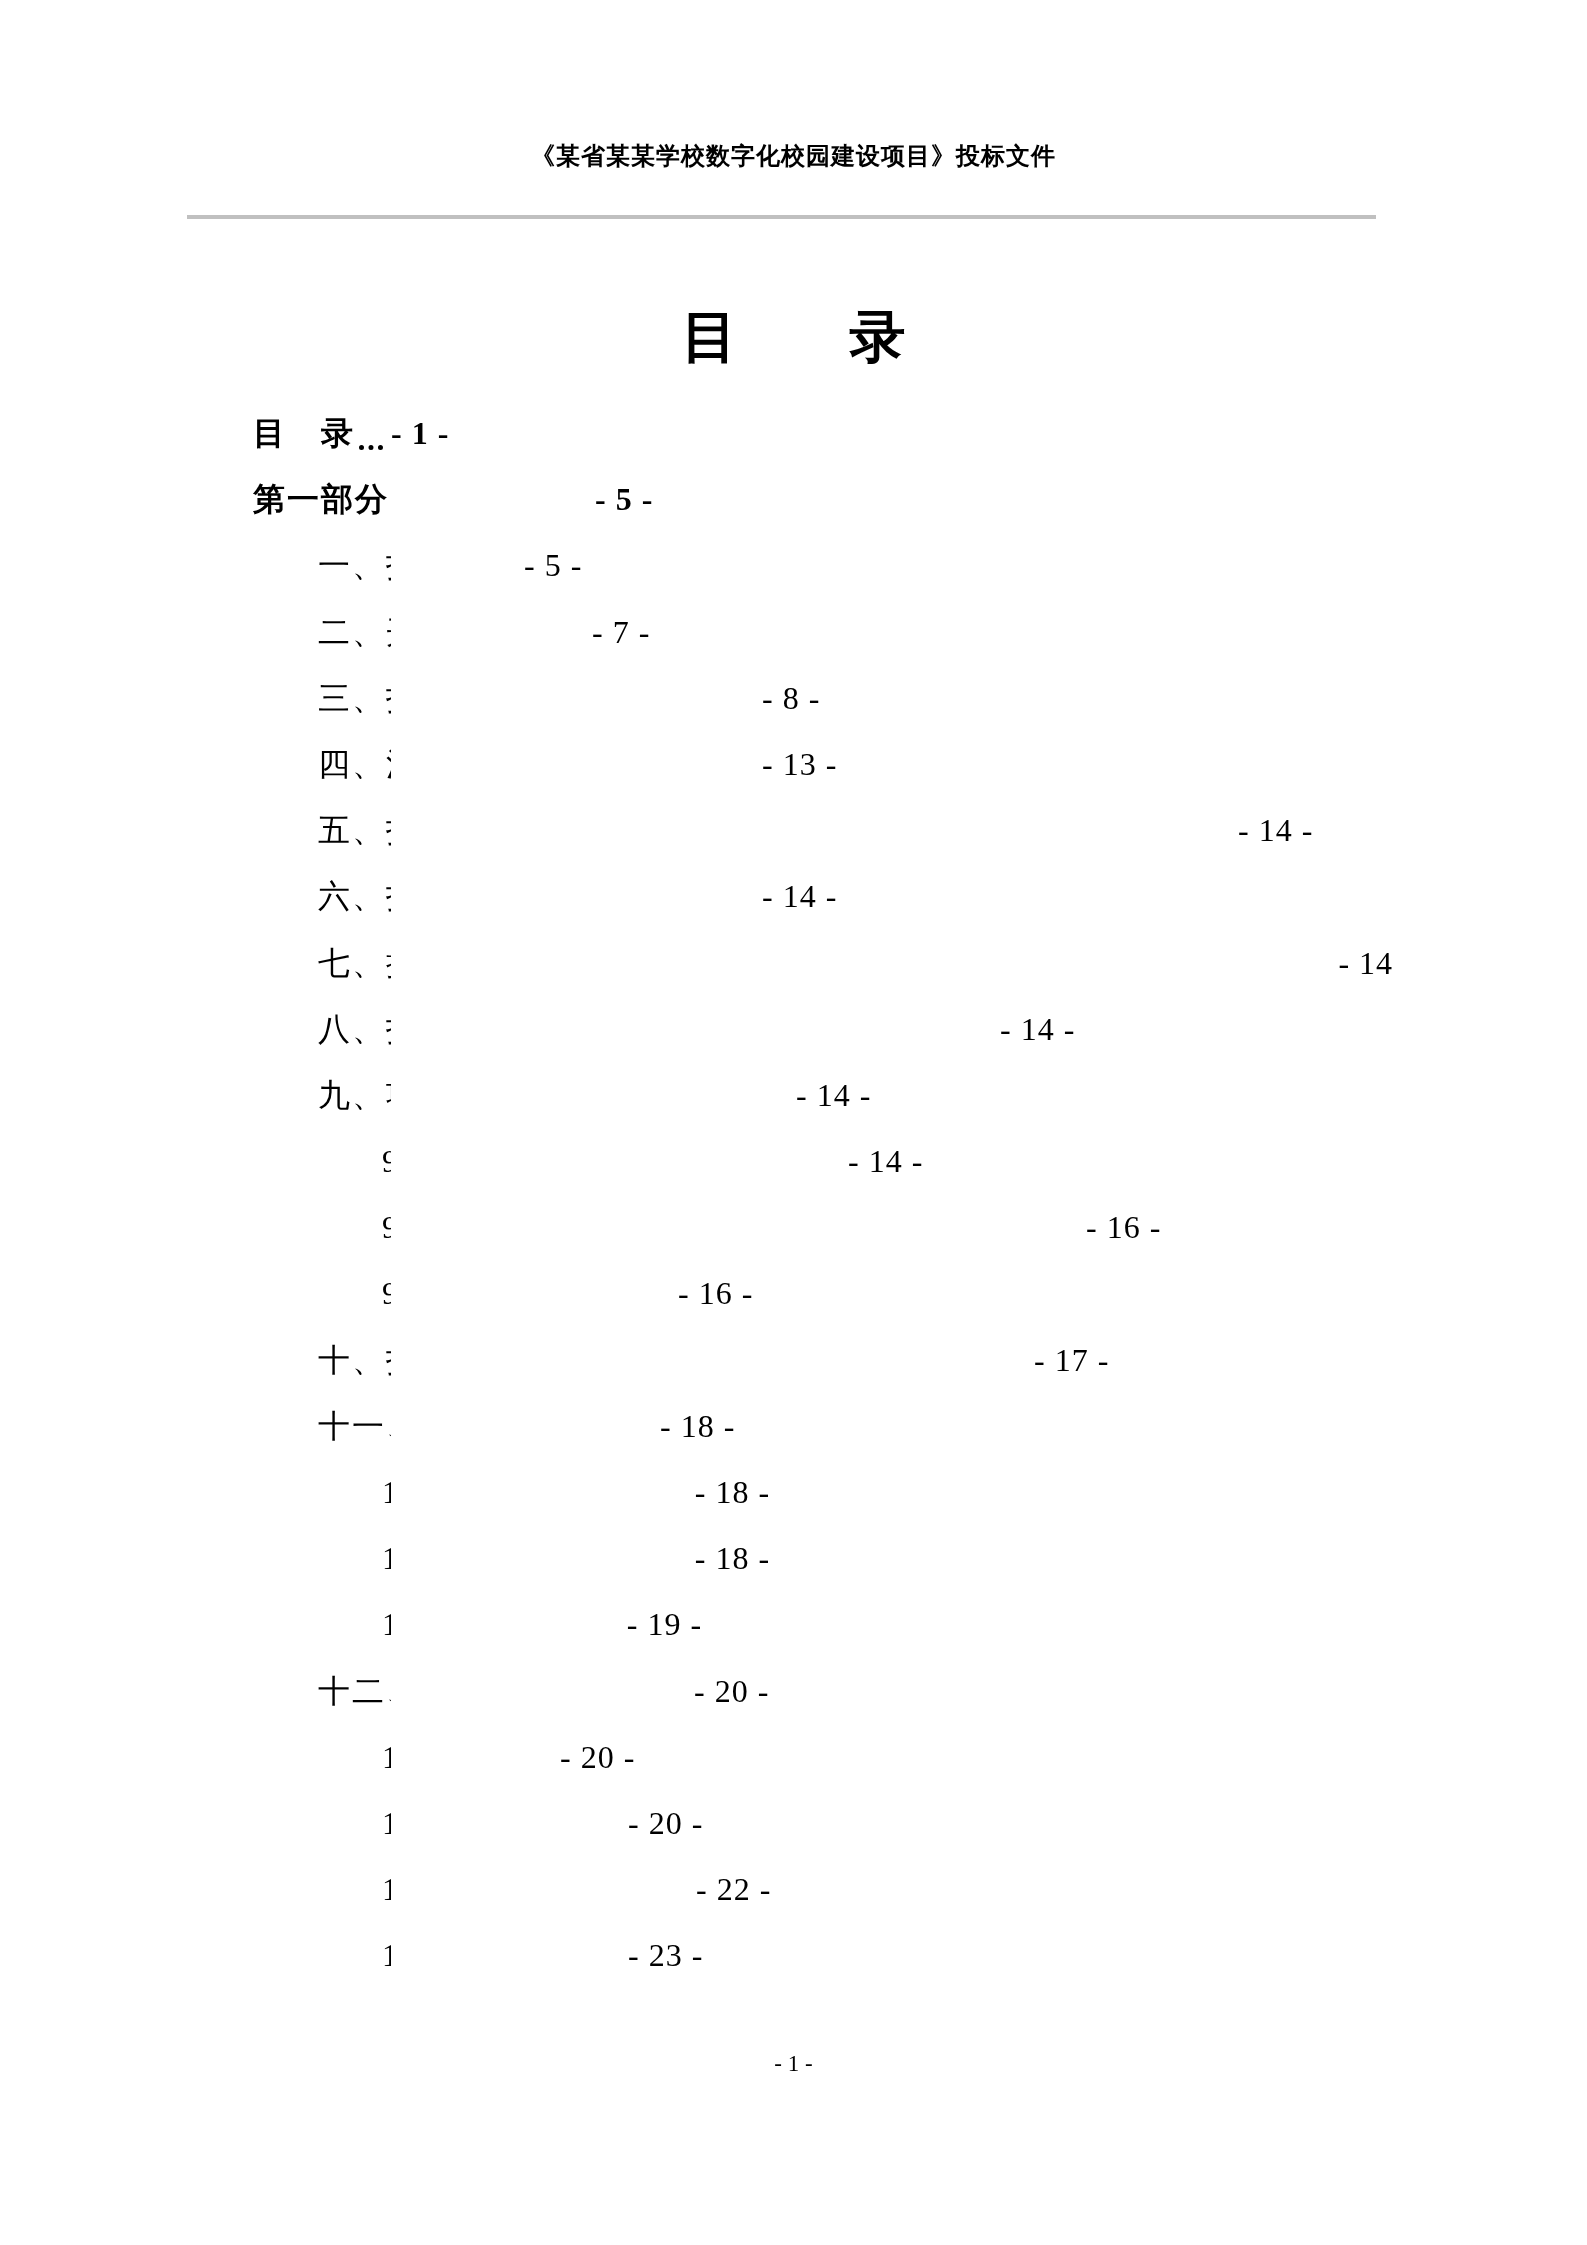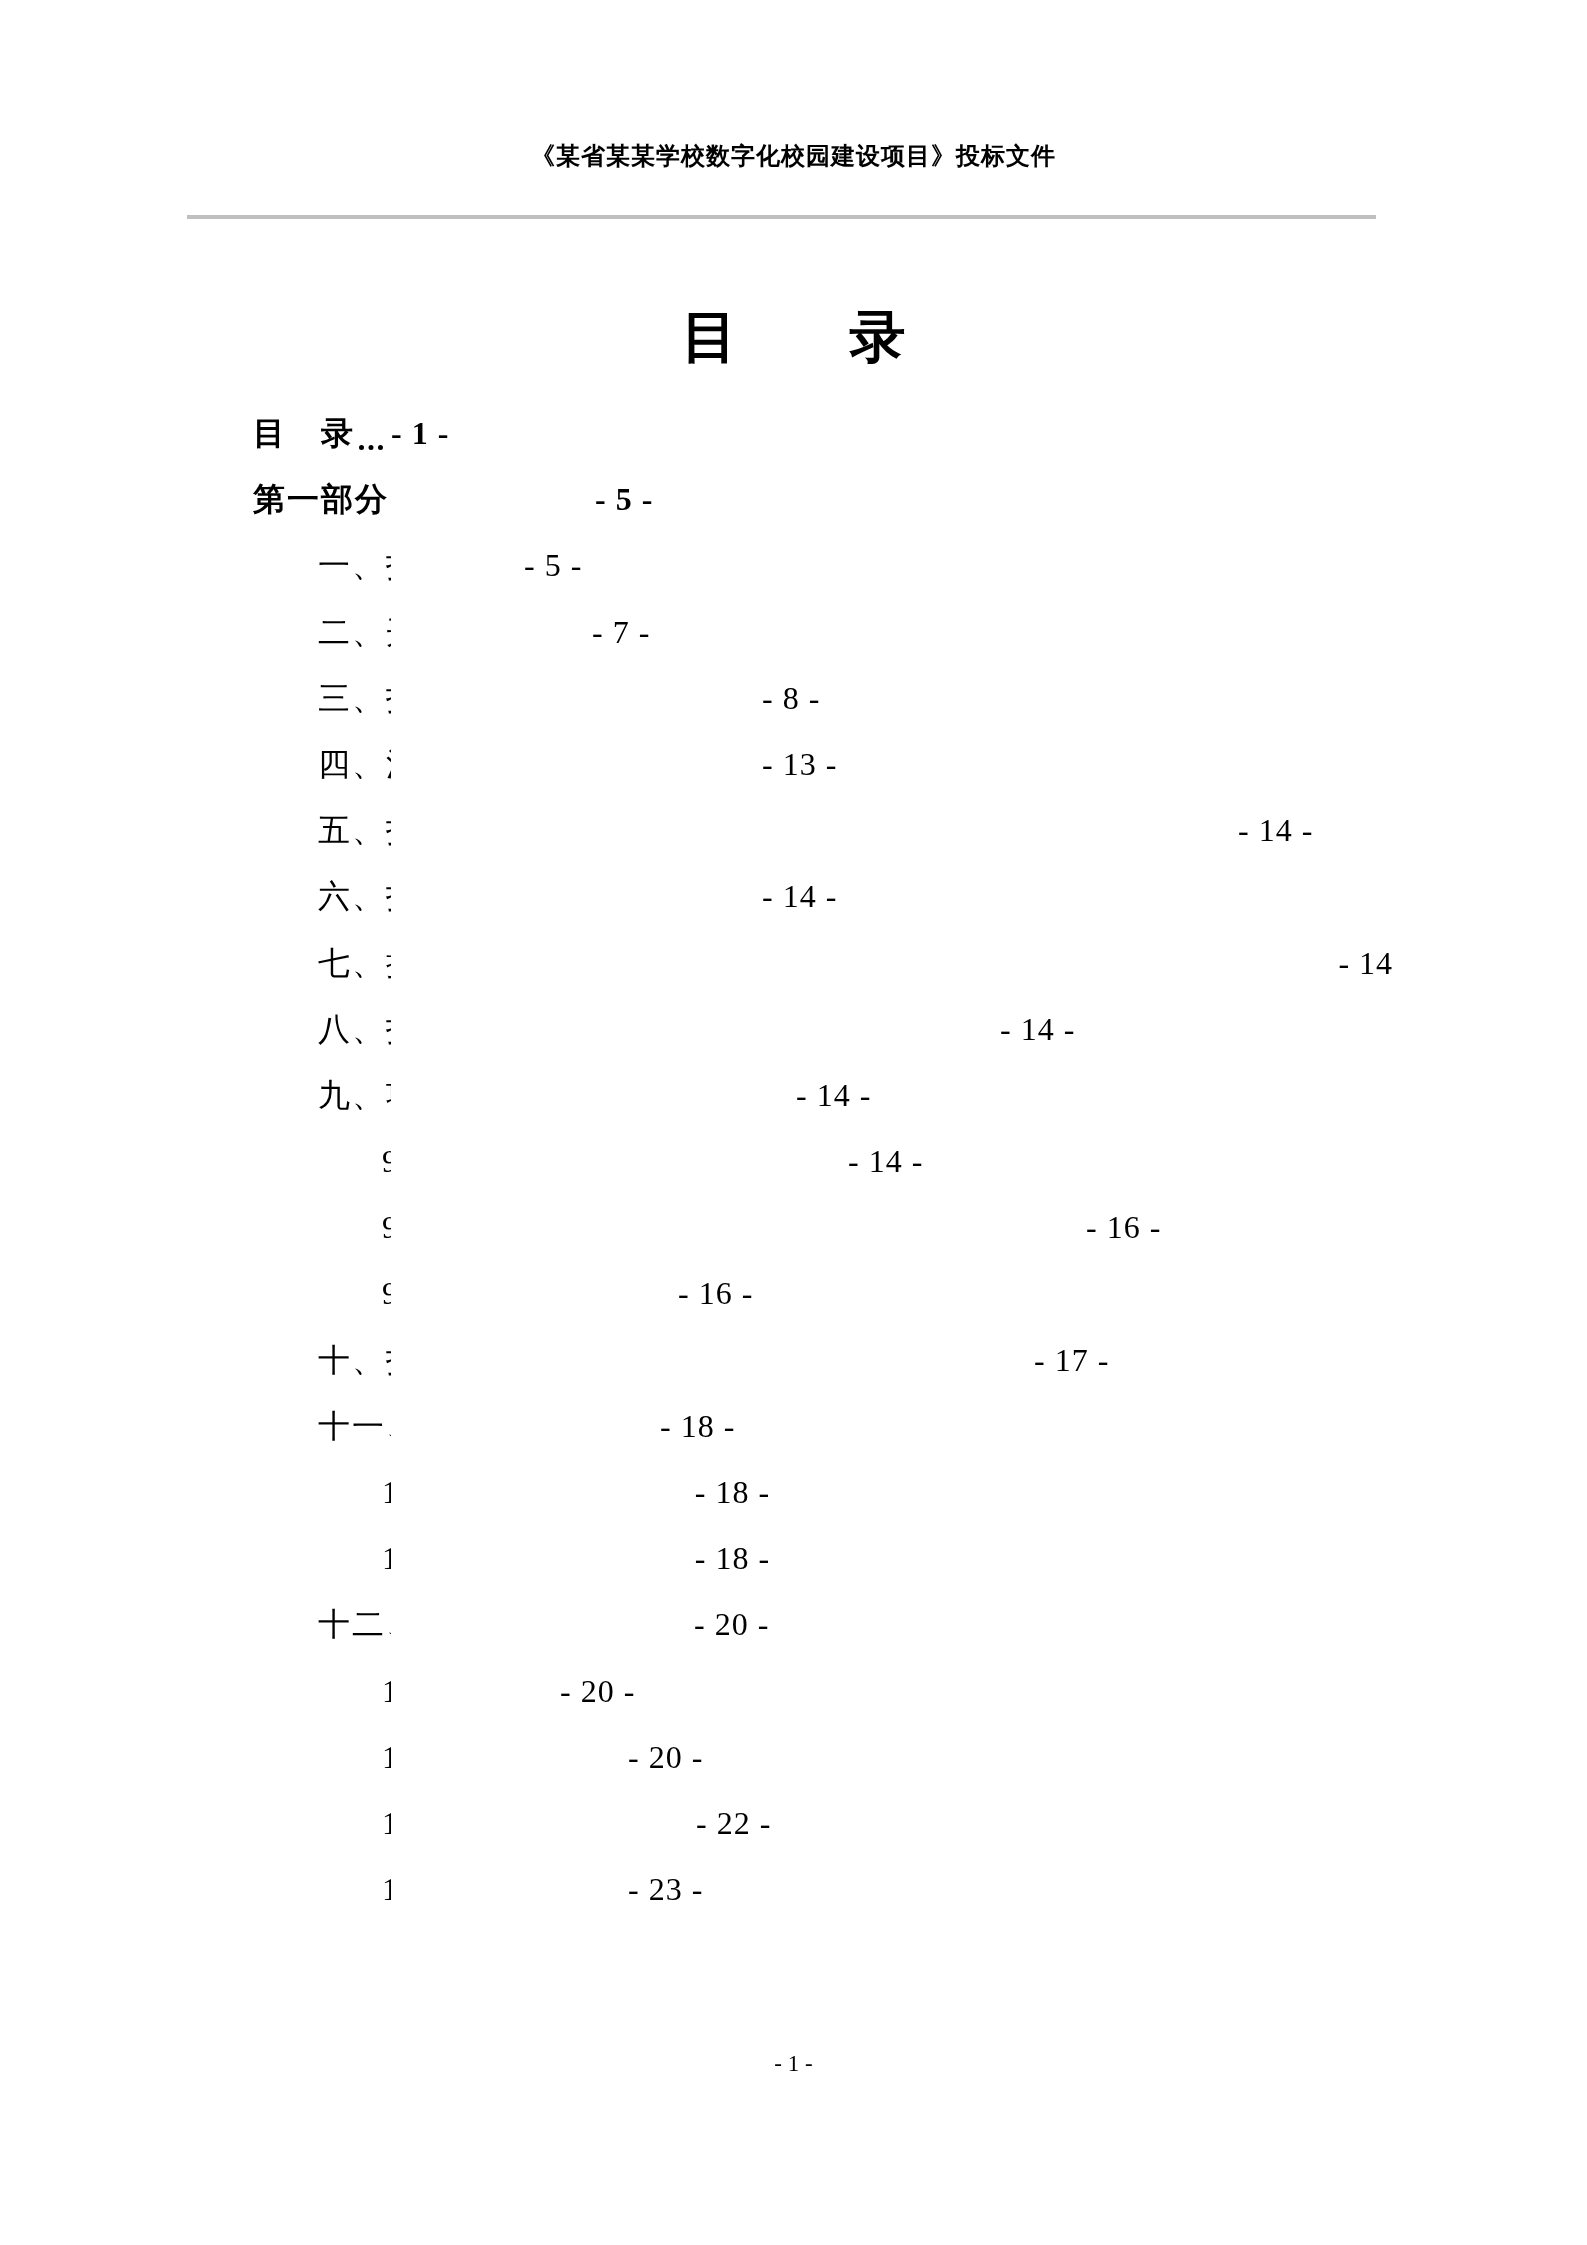--- a/index.html
+++ b/index.html
@@ -167,20 +167,25 @@
       <div class="toc-row level-2">
     <span class="label">11.1 安装调试服务</span>
     <span class="dots"></span>
     <span class="page">- 18 -</span>
   </div>
       <div class="toc-row level-2">
     <span class="label">11.2 售后电话服务</span>
     <span class="dots"></span>
     <span class="page">- 18 -</span>
   </div>
+      <div class="toc-row level-2">
+    <span class="label">11.3 上门服务</span>
+    <span class="dots"></span>
+    <span class="page">- 19 -</span>
+  </div>
       <div class="toc-row level-1">
     <span class="label">十二、培训方案及承诺</span>
     <span class="dots"></span>
     <span class="page">- 20 -</span>
   </div>
       <div class="toc-row level-2">
     <span class="label">12.1 概述</span>
     <span class="dots"></span>
     <span class="page">- 20 -</span>
   </div>

